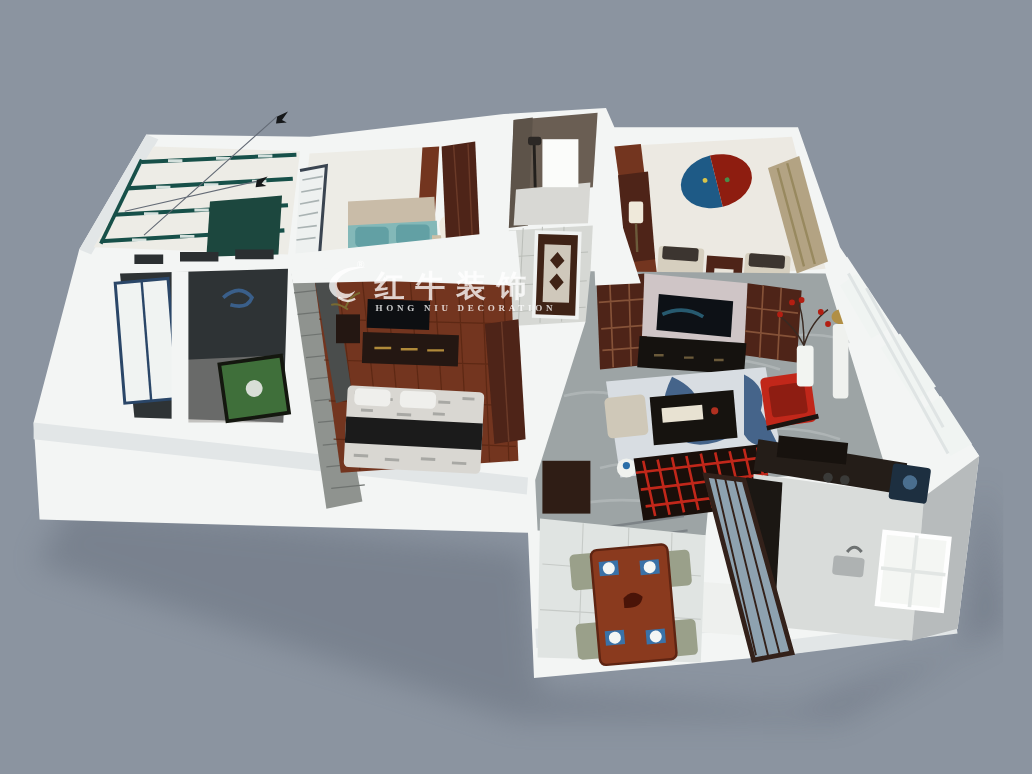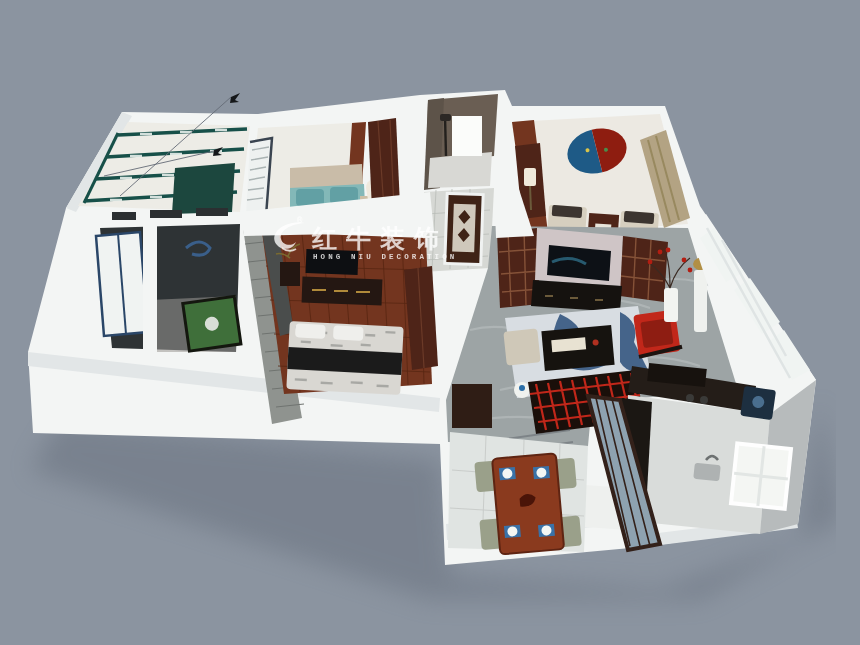--- a/index.html
+++ b/index.html
@@ -1,17 +1,17 @@
 <!DOCTYPE html>
 <html style="--bg: #8b94a0; --shadow: #59616e; --wall: #f3f5f4; --wall-side: #e2e6e7; --wall-dim: #c7cccf; --floor-cream: #edece6; --floor-tile: #e0e4e2; --floor-hall: #d6d8d4; --floor-marble: #9da4a5; --marble-streak: #b9bfbf; --wood-dark: #4e2418; --wood-mid: #73351f; --wood-red: #8a3a1e; --teal: #175049; --teal-cloth: #1c473e; --bed-teal: #62a0a4; --bed-teal-2: #83b8b8; --tan: #b3a383; --beige: #d6cfbf; --red: #c1271a; --art-blue: #1e5a86; --art-red: #8e1d10; --black: #141414; --dark-room: #2e3335; --brick: #8f938f; --brick-dark: #4a4d4c; --concrete: #9a9893; --green-machine: #3f6f3a; --glass: #8ea2b0; --glass-light: #f0f4f2; --navy: #1d2f40; --gold: #b18f45; --rug-white: #d8dde2; --rug-blue: #2b4f7a; --watermark: rgba(255,255,255,0.78);"><head>
 <meta charset="utf-8">
 <style>
   html,body{margin:0;padding:0;background:var(--bg,#8b94a0);}
   .stage{width:836px;height:645px;position:relative;overflow:hidden;
-         font-family:Liberation Mono, monospace;}
+         font-family:Liberation Serif, serif;}
   svg{display:block}
   .wm-title{font-size:25px;font-weight:bold;letter-spacing:9px;fill:var(--watermark);}
   .wm-sub{font-size:7.5px;font-weight:bold;letter-spacing:3.1px;fill:var(--watermark);}
   .wm-reg{font-size:9px;font-weight:bold;fill:var(--watermark);}
 </style>
 </head>
 <body>
 
 <div class="stage">
 <svg width="860" height="645" viewBox="0 0 860 645">

